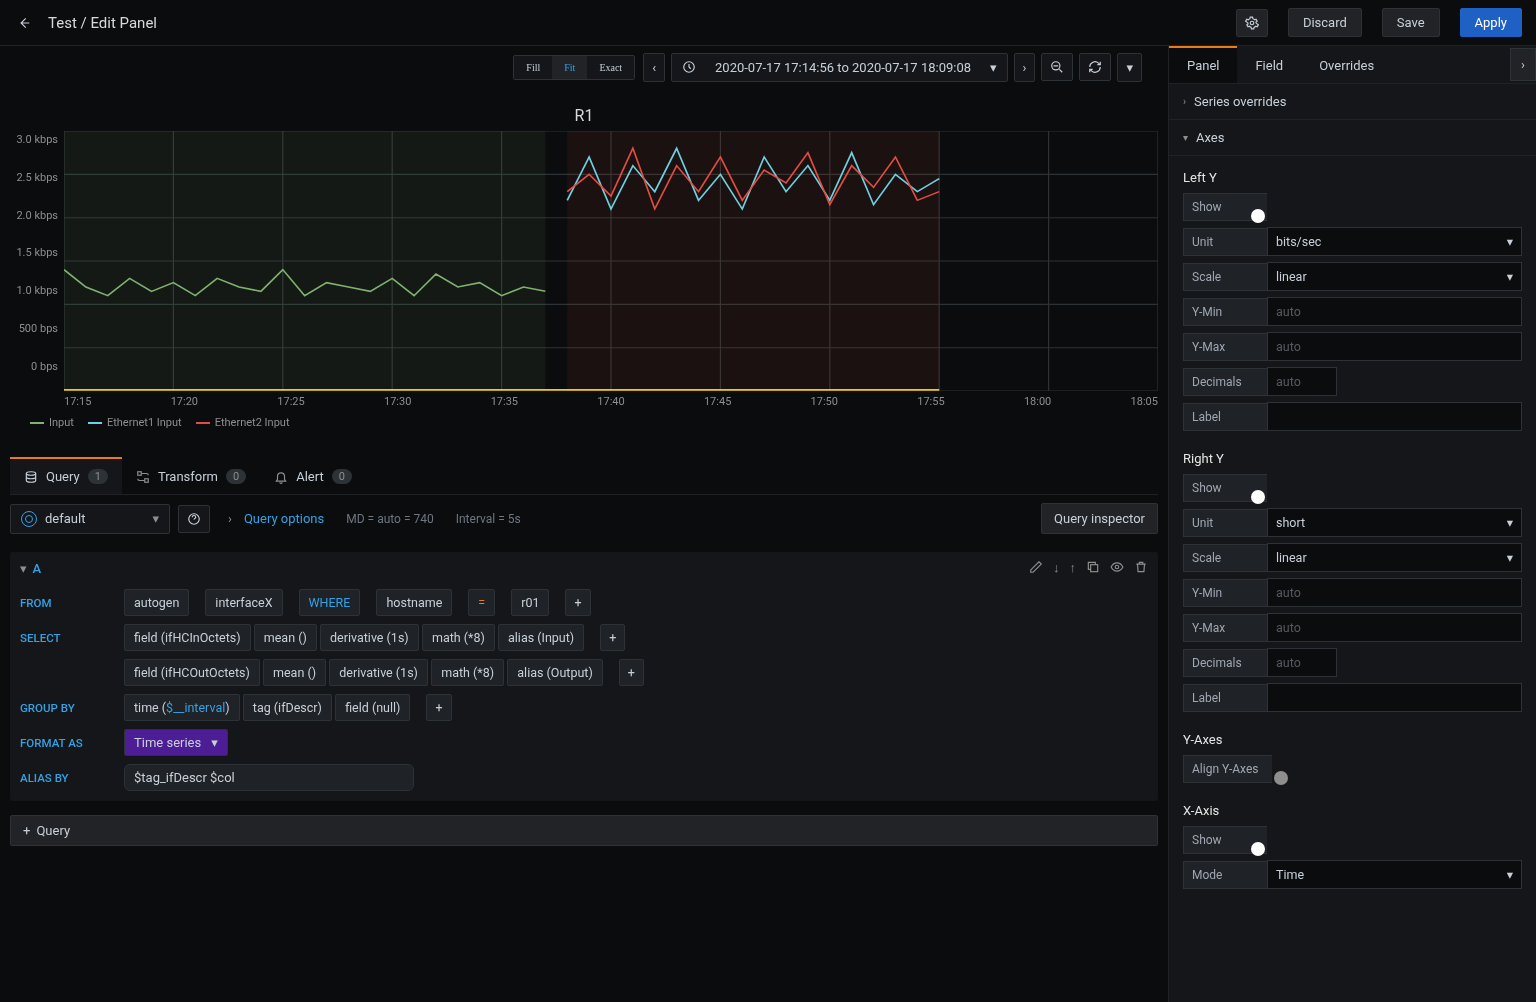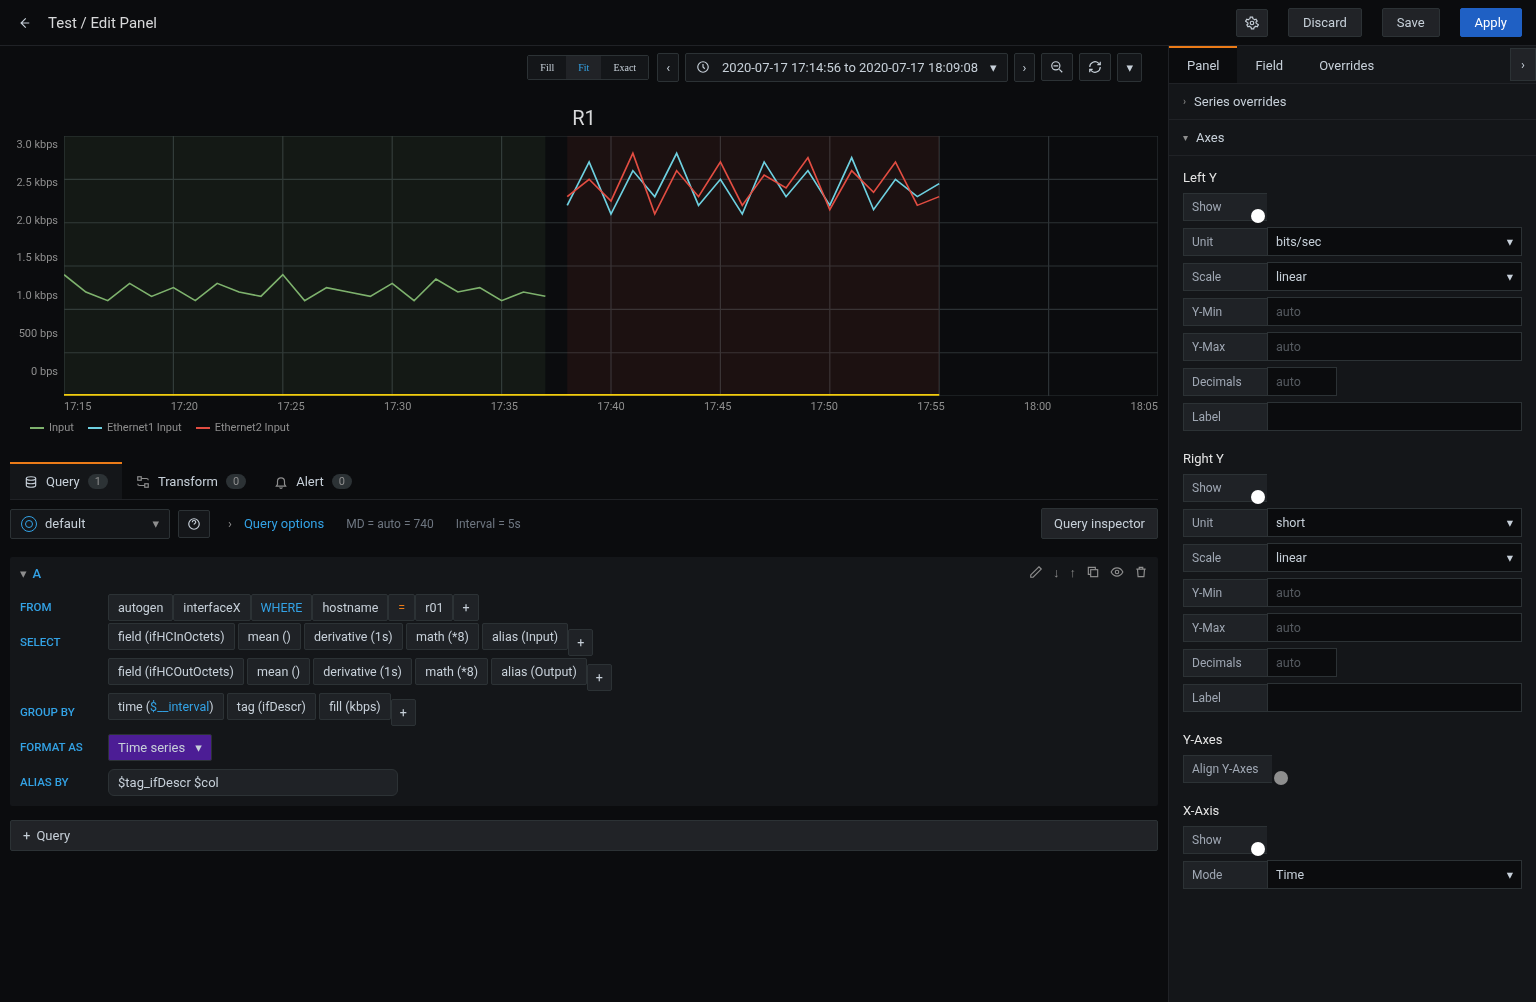--- a/index.html
+++ b/index.html
@@ -13,29 +13,29 @@
 .btn { background:#212327; border:1px solid #2c3235; color:#c7d0d9; padding:6px 14px; border-radius:2px; cursor:pointer; font-size:13px; margin-left:20px; display:inline-flex; align-items:center; }
 .btn.icon-only { padding:6px 8px; }
 .btn.primary { background:#1f60c4; border-color:#1f60c4; color:#fff; }
 
 
 .toolbar { display:flex; align-items:center; height:42px; padding:0 10px; justify-content:flex-end; }
 .seggrp { display:flex; border:1px solid #2c3235; border-radius:2px; overflow:hidden; margin-right:8px; }
 .seg { padding:6px 12px; background:#141619; color:#c7d0d9; cursor:pointer; font-size:10px;font-family:Liberation Serif, serif; }
 .seg.active { background:#212327; color:#33a2e5; }
 .tbtn { background:#141619; border:1px solid #2c3235; color:#c7d0d9; padding:6px 8px; border-radius:2px; cursor:pointer; margin-right:6px; display:inline-flex; align-items:center; }
-.timerange { padding:6px 10px; display:inline-flex; align-items:center; gap:12px; }
+.timerange { padding:6px 10px; display:inline-flex; align-items:center; gap:19px; }
 
 .main { display:flex; height:calc(100vh - 46px); }
 .left { flex:1; display:flex; flex-direction:column; overflow:auto; padding:0 10px; }
 .right { width:368px; background:#141619; border-left:1px solid #202226; display:flex; flex-direction:column; overflow:auto; }
 
 
 .panel { margin-top:18px; }
-.panel-title { text-align:center; font-size:20px; color:#d8d9da; margin-bottom:6px; }
+.panel-title { text-align:center; font-size:16px; color:#d8d9da; margin-bottom:6px; }
 .chart-wrap { position:relative; height:260px; display:flex; }
 .yaxis { display:flex; flex-direction:column; justify-content:space-between; align-items:flex-end; width:54px; color:#8e8e8e; font-size:11px; padding:2px 6px 18px 0; }
 .plot { flex:1; position:relative; }
 .plot svg { position:absolute; inset:0; width:100%; height:100%; }
 .grid line { stroke:#2c3235; stroke-width:1; }
 .xaxis { display:flex; justify-content:space-between; padding:4px 0 0 54px; color:#8e8e8e; font-size:11px; }
 .legend { display:flex; gap:14px; padding:8px 0 0 20px; font-size:11px; color:#8e8e8e; }
 .legend-item { display:inline-flex; align-items:center; gap:5px; }
 .swatch { width:14px; height:2px; display:inline-block; }
 
@@ -53,21 +53,21 @@
 .link { color:#33a2e5; cursor:pointer; }
 .dim { color:#6e7680; font-size:12px; }
 .qinspect { margin-left:auto; background:#212327; border:1px solid #2c3235; padding:7px 12px; border-radius:2px; cursor:pointer; }
 
 
 .qeditor { margin-top:10px; background:#141619; border-radius:2px; }
 .qhead { display:flex; align-items:center; padding:8px 10px; }
 .qletter { color:#33a2e5; font-weight:500; margin-left:6px; }
 .qhead .tools { margin-left:auto; display:flex; gap:10px; color:#8e8e8e; }
 .qhead .tools span { cursor:pointer; }
-.qrow { display:flex; align-items:flex-start; padding:4px 10px; gap:0; }
+.qrow { display:flex; align-items:center; padding:4px 10px; gap:16px; }
 .qlabel { min-width:88px; color:#33a2e5; font-size:11.5px; font-weight:500; padding:6px 0; }
 .token { background:#1f2226; border:1px solid #2c3235; padding:5px 9px; border-radius:2px; font-size:12.5px; color:#c7d0d9; }
 .token.kw { color:#33a2e5; }
 .token.op { color:#eb7b18; }
 .token.plus { cursor:pointer; padding:5px 8px; }
 .sel { background:#4c1d95; border:1px solid #2c3235; padding:5px 9px; border-radius:2px; color:#c7d0d9; display:inline-flex; align-items:center; gap:10px; }
 .inputtok { background:#1f2226; border:1px solid #2c3235; padding:5px 9px; border-radius:6px; color:#c7d0d9; min-width:290px; }
 .addq { margin:14px 0 30px 0; display:inline-flex; align-items:center; gap:6px; background:#212327; border:1px solid #2c3235; padding:7px 12px; border-radius:2px; cursor:pointer; }
 
 
@@ -298,21 +298,21 @@
         <span class="token plus">+</span>
       </div>
       <div class="qrow">
         <span class="qlabel"></span>
         <span id="sel2"><span class="token">field (ifHCOutOctets)</span> <span class="token">mean ()</span> <span class="token">derivative (1s)</span> <span class="token">math (*8)</span> <span class="token">alias (Output)</span> </span>
         <span class="token plus">+</span>
       </div>
 
       <div class="qrow">
         <span class="qlabel">GROUP BY</span>
-        <span id="gby"><span class="token">time (<span style="color:#33a2e5">$__interval</span>)</span> <span class="token">tag (ifDescr)</span> <span class="token">fill (kbps)</span> </span>
+        <span id="gby"><span class="token">time (<span style="color:#33a2e5">$__interval</span>)</span> <span class="token">tag (ifDescr)</span> <span class="token">field (null)</span> </span>
         <span class="token plus">+</span>
       </div>
 
       <div class="qrow">
         <span class="qlabel">FORMAT AS</span>
         <span class="sel">
           <span>Time series</span>
           <span>▾</span>
         </span>
       </div>

